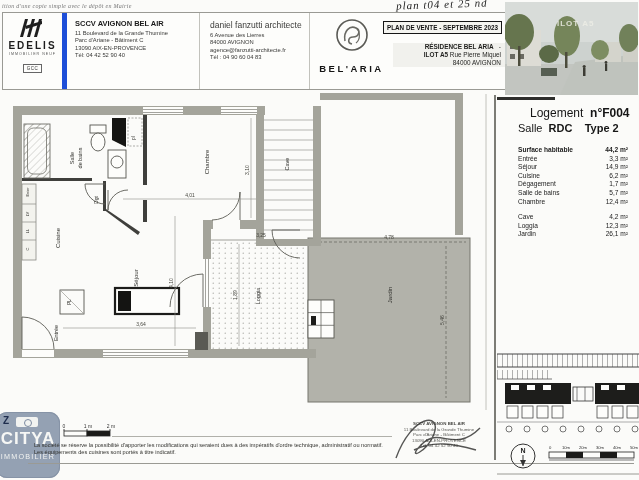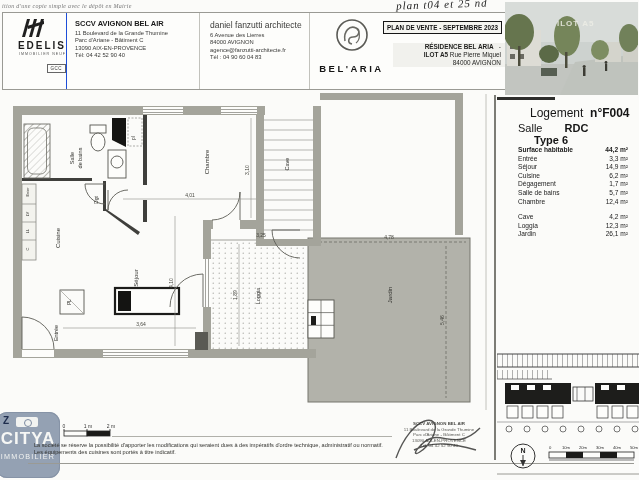--- a/index.html
+++ b/index.html
@@ -5,21 +5,21 @@
   html,body{margin:0;padding:0;background:#e8e8e6;}
   .page{position:relative;width:639px;height:480px;background:#fbfbf9;overflow:hidden;
         font-family:"Liberation Sans",sans-serif;color:#222;}
   .abs{position:absolute;}
   
   .faint-note{left:2px;top:3px;font:italic 6px "Liberation Serif",serif;color:#777;letter-spacing:.3px;}
   .handwriting{left:396px;top:-2px;font:italic 11px "Liberation Serif",serif;color:#1c1c1c;
                transform:rotate(-2deg);letter-spacing:1px;white-space:nowrap;}
   .header{left:2px;top:12px;width:502px;height:76px;border:1px solid #9a9a94;display:flex;background:#fdfdfb;}
   .hcell{position:relative;height:100%;box-sizing:border-box;}
-  .hc1{width:64px;border-right:1px solid #1d4ed8;text-align:right;}
+  .hc1{width:64px;border-right:5px solid #1d4ed8;text-align:center;}
   .edelis-mark{margin:4px auto 0;display:block;}
   .edelis-name{font-weight:bold;font-size:10px;letter-spacing:2px;color:#1d1d1d;margin-top:1px;}
   .edelis-tag{font-size:3.6px;letter-spacing:1px;color:#555;margin-top:1px;}
   .edelis-badge{display:inline-block;margin-top:3px;border:1px solid #666;font-size:4.5px;
                 padding:1px 3px;color:#333;letter-spacing:.5px;}
   .hc2{width:132px;padding:6px 4px 0 8px;}
   .hc2 .t{font-weight:bold;font-size:7.5px;color:#1a1a1a;}
   .hc2 .l, .hc3 .l{font-size:5.8px;color:#3a3a38;margin-top:1.6px;}
   .hc3{width:110px;padding:7px 4px 0 10px;border-left:1px solid #c2c2bc;}
   .hc3 .t{font-size:8.5px;color:#3c3c3a;}
@@ -32,21 +32,21 @@
   .res-block .b{font-weight:bold;}
   .res-l{line-height:8px;}
   .photo{left:505px;top:2px;width:133px;height:93px;}
   .page-corner{left:612px;top:2px;font:bold 7px "Liberation Serif",serif;color:#222;}
   
   .side-divider{left:494px;top:95px;width:2px;height:365px;background:#7c7c76;}
   .side-smudge{left:497px;top:97px;width:58px;height:3px;background:#2e2e2c;}
   .unit-title{left:530px;top:106px;font-size:12px;color:#161616;text-align:center;}
   .unit-title .b{font-weight:bold;}
   .unit-sub{left:518px;top:122px;font-size:11px;color:#161616;}
-  .unit-sub .b{font-weight:bold;margin-left:16px;}
+  .unit-sub .b{font-weight:bold;}
   .areas{left:518px;top:146px;width:110px;font-size:6.6px;color:#222;}
   .srow{display:flex;justify-content:space-between;line-height:8.6px;}
   .srow.bold{font-weight:bold;}
   .annex{margin-top:7px;}
   
   .plan{left:8px;top:92px;}
   .room-label{fill:#2e2e2a;font-family:"Liberation Sans",sans-serif;}
   .dim-label{fill:#46463f;font-family:"Liberation Sans",sans-serif;}
   
   .citya{left:-4px;top:412px;width:64px;height:66px;background:#94a1b3;border-radius:11px;
@@ -160,21 +160,21 @@
 
   <div class="abs side-divider"></div>
   <div class="abs side-smudge"></div>
   <div class="abs unit-title">
     <span>Logement</span>&nbsp;
     <span class="b">n°F004</span>
   </div>
   <div class="abs unit-sub">
     <span>Salle</span>&nbsp;
     <span class="b">RDC</span>&nbsp;&nbsp;&nbsp;
-    <span class="b">Type 6</span>
+    <span class="b">Type 2</span>
   </div>
   <div class="abs areas">
     <div id="surface-rows">
         <div class="srow bold">
           <span class="sl">Surface habitable</span>
           <span class="sv">44,2 m²</span>
         </div>
         <div class="srow">
           <span class="sl">Entrée</span>
           <span class="sv">3,3 m²</span>

